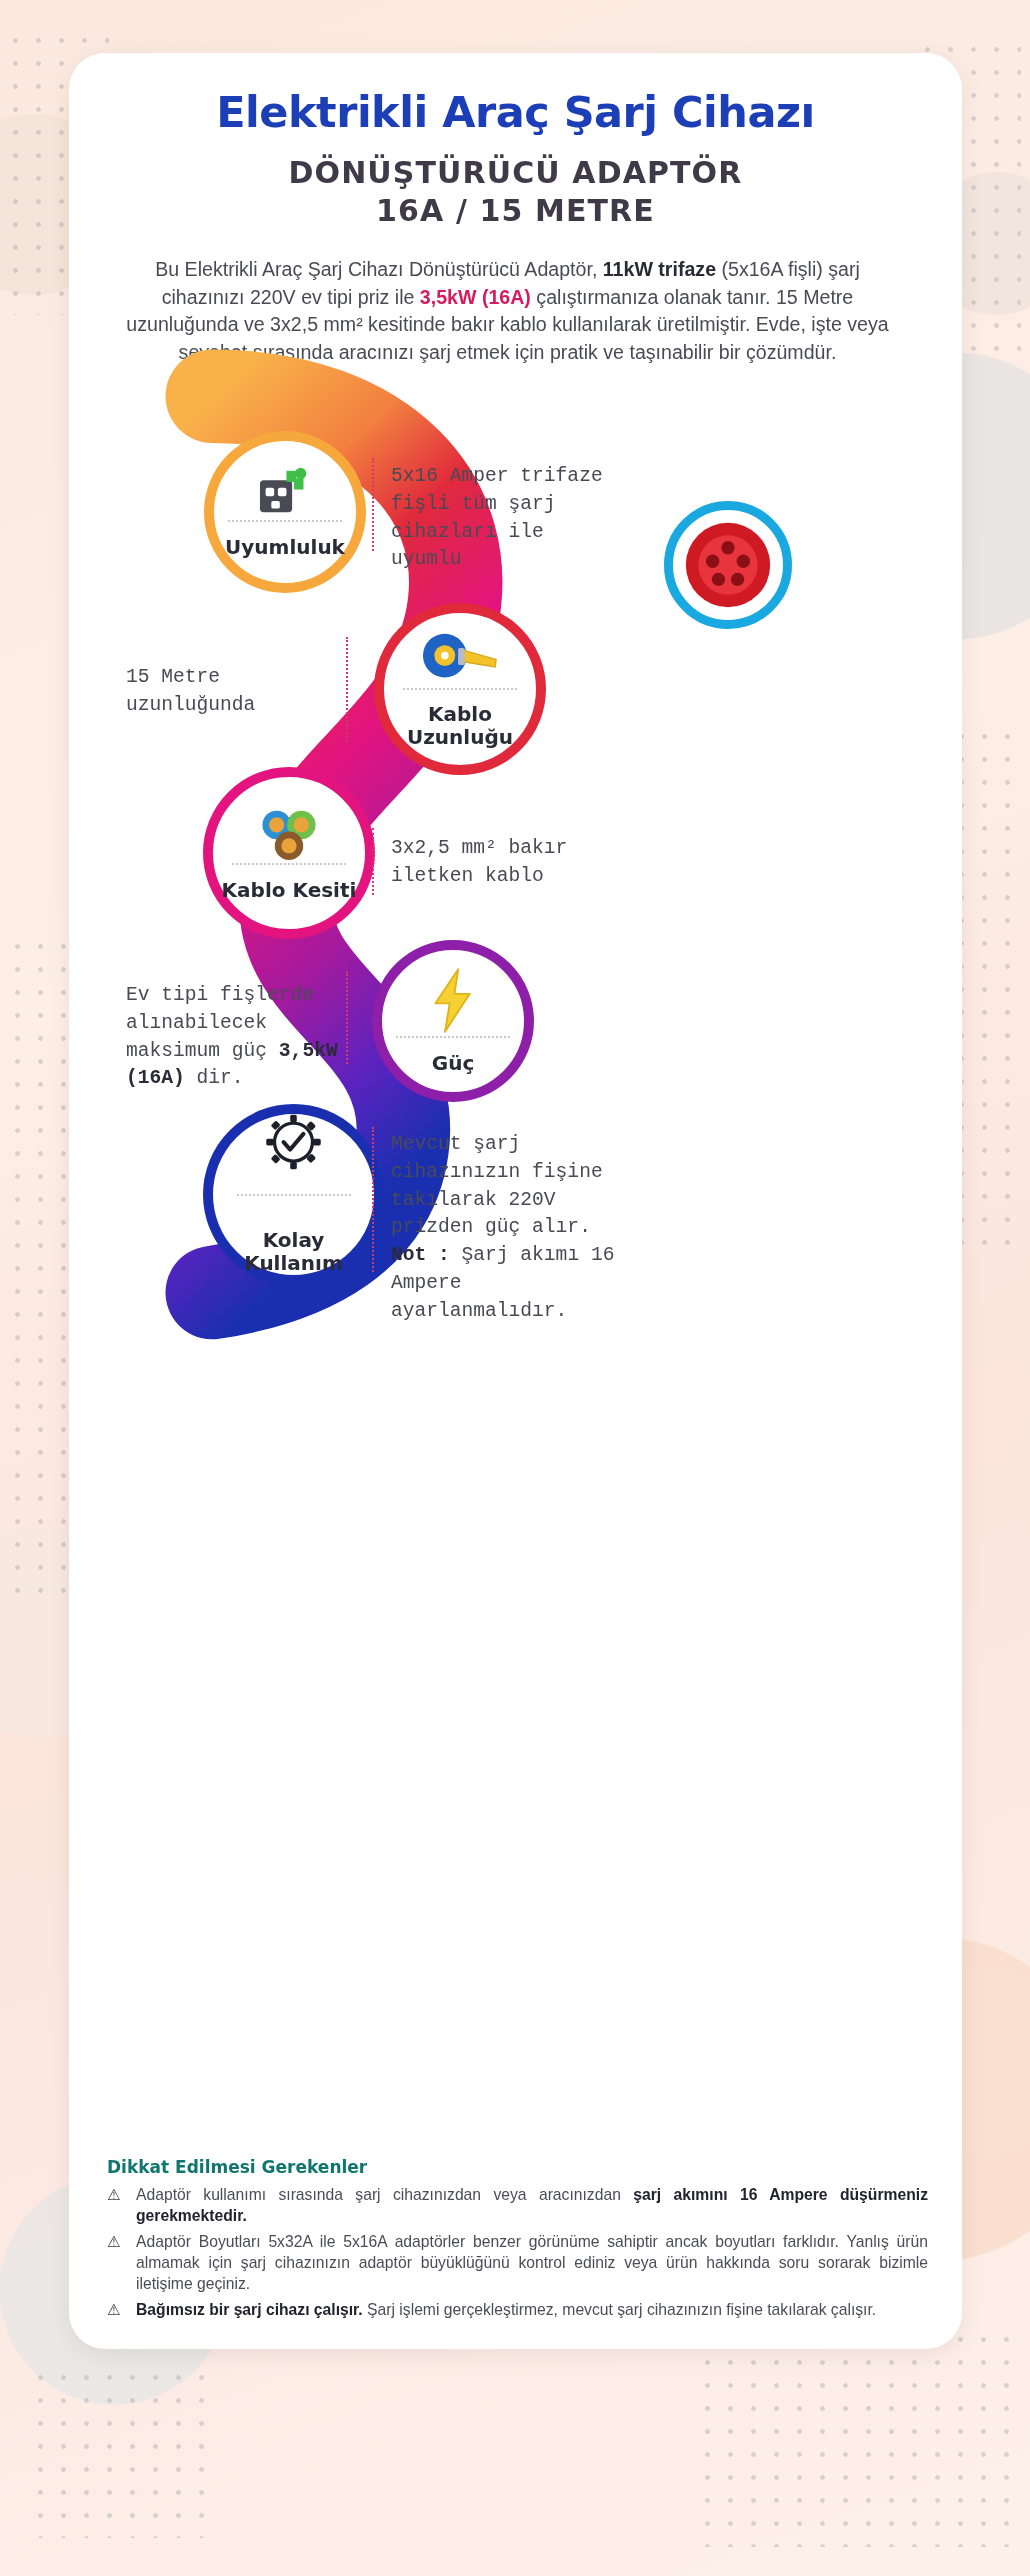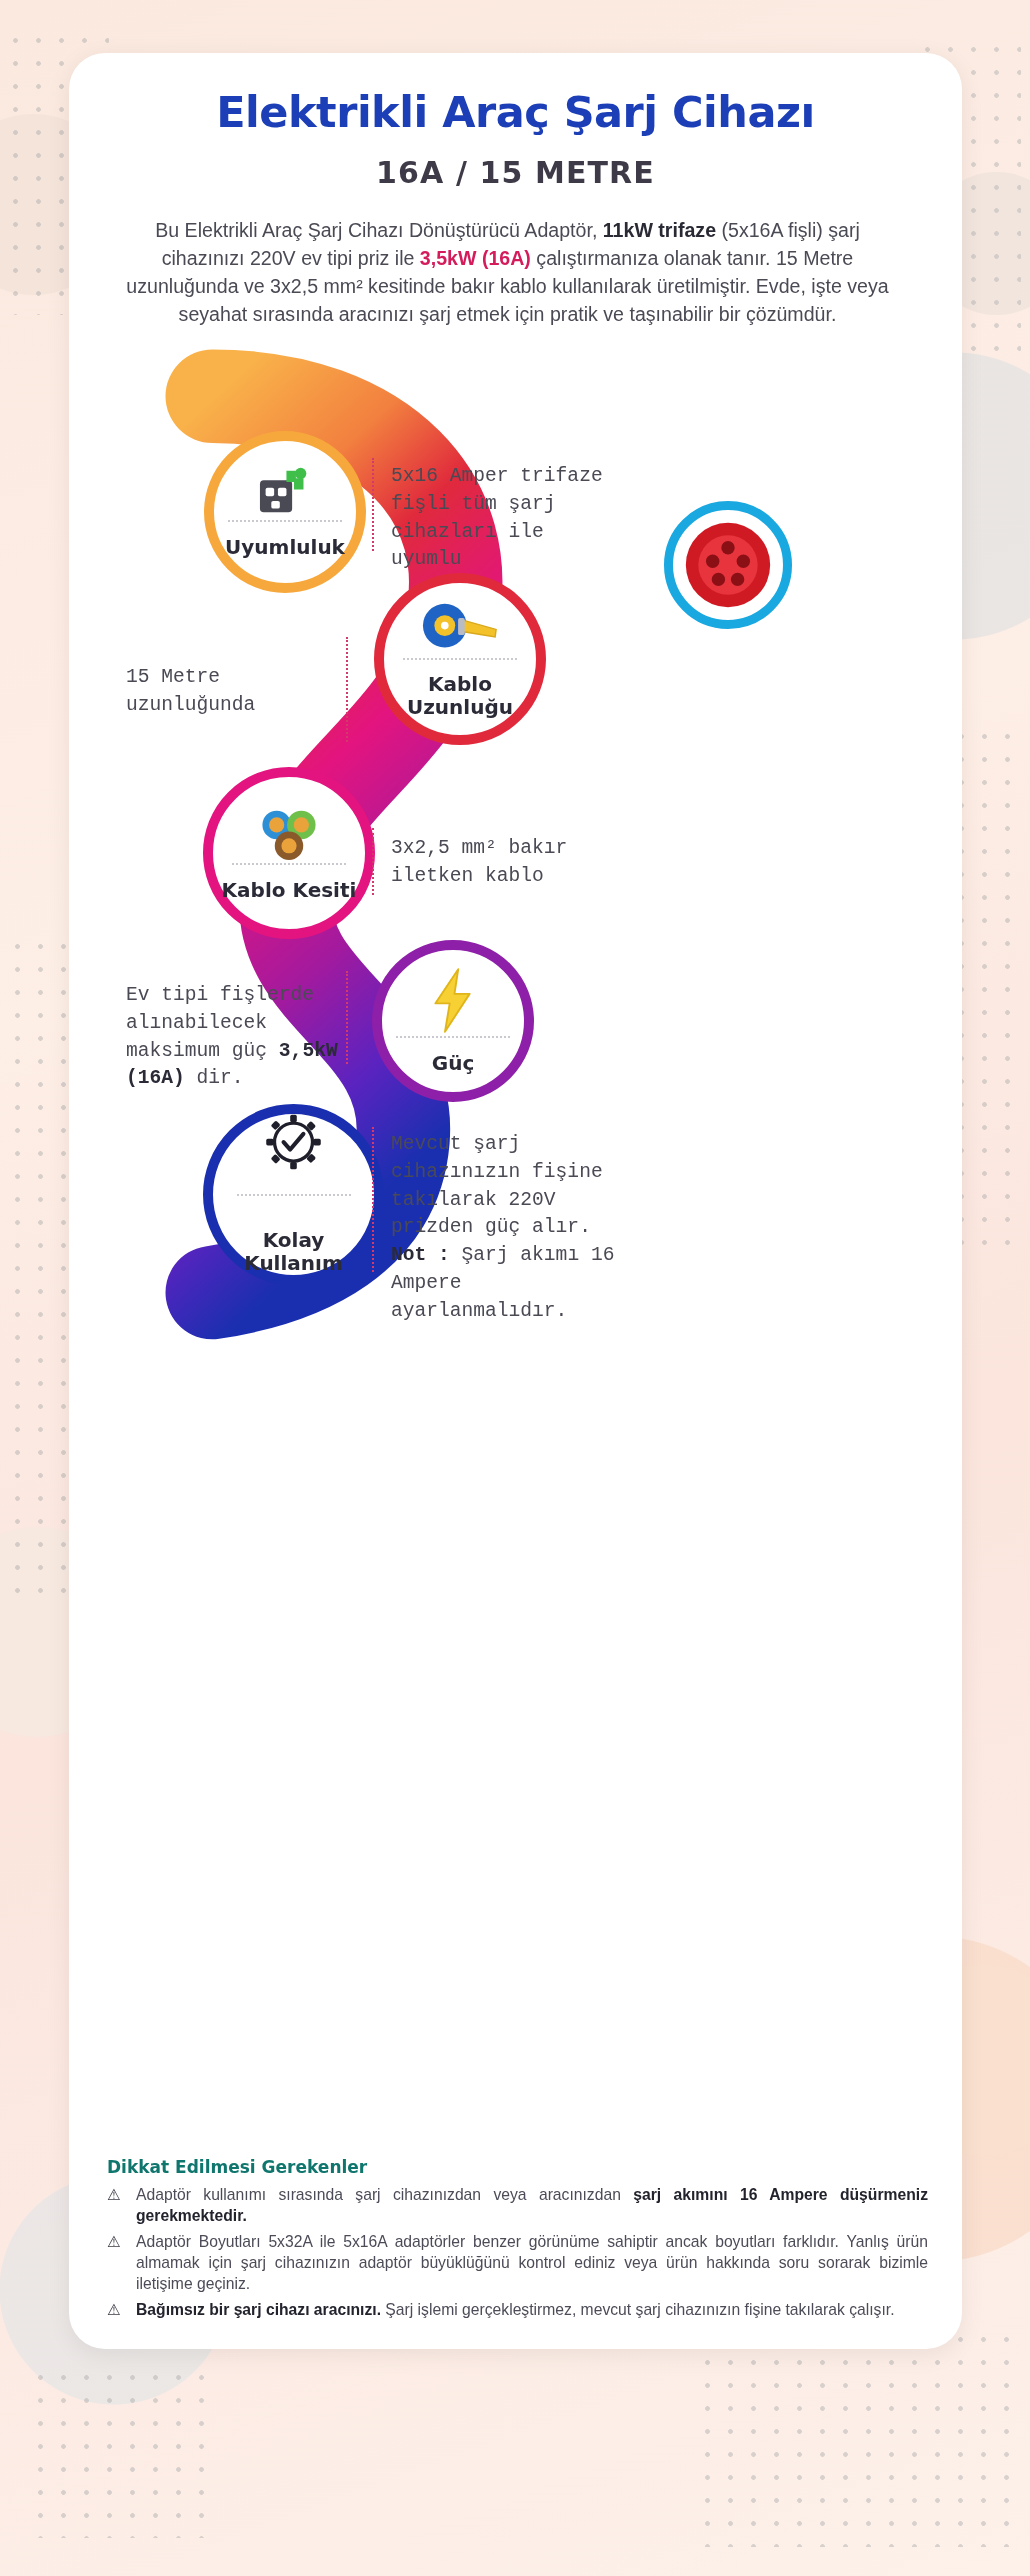--- a/index.html
+++ b/index.html
@@ -132,20 +132,21 @@
   <div class="dots ml"></div>
   <div class="dots mr"></div>
   <div class="dots bl"></div>
   <div class="dots br"></div>
 
   <div id="card">
 
     <div class="head">
       <div class="title">Elektrikli Araç Şarj Cihazı</div>
       <div class="subtitle">
+        <div>DÖNÜŞTÜRÜCÜ ADAPTÖR</div>
         <div>16A / 15 METRE</div>
       </div>
     </div>
 
     <p class="intro"><span>Bu Elektrikli Araç Şarj Cihazı Dönüştürücü Adaptör, </span><b>11kW trifaze</b><span> (5x16A fişli) şarj cihazınızı 220V ev tipi priz ile </span><span class="hl">3,5kW (16A)</span><span> çalıştırmanıza olanak tanır. 15 Metre uzunluğunda ve 3x2,5 mm² kesitinde bakır kablo kullanılarak üretilmiştir. Evde, işte veya seyahat sırasında aracınızı şarj etmek için pratik ve taşınabilir bir çözümdür.</span></p>
 
     <svg id="ribbon" viewBox="0 0 936 1100">
       <defs>
         <linearGradient id="gr" x1="0" y1="0" x2="0.25" y2="1">
           <stop offset="0%" stop-color="#f9b24a"></stop>
@@ -196,21 +197,21 @@
         <circle cx="48" cy="48" r="44" fill="#cf1a24"></circle>
         <circle cx="48" cy="48" r="31" fill="#e8343c"></circle>
         <circle cx="48" cy="30" r="7" fill="#8b1016"></circle>
         <circle cx="32" cy="44" r="7" fill="#8b1016"></circle>
         <circle cx="64" cy="44" r="7" fill="#8b1016"></circle>
         <circle cx="38" cy="63" r="7" fill="#8b1016"></circle>
         <circle cx="58" cy="63" r="7" fill="#8b1016"></circle>
       </svg>
     </div>
 
-    <div class="feat" style="left:305px; top:520px; width:172px; height:172px; border:10.5px solid #e02a3c;">
+    <div class="feat" style="left:305px; top:550px; width:172px; height:172px; border:10.5px solid #e02a3c;">
       <svg class="icon" width="80" height="57" viewBox="0 0 84 60">
         <circle cx="26" cy="28" r="23" fill="#1f64c4"></circle>
         <circle cx="26" cy="28" r="11" fill="#f3c22a"></circle>
         <circle cx="26" cy="28" r="4" fill="#ffffff"></circle>
         <path d="M44 22 L80 32 L79 40 L43 34 Z" fill="#f3c22a" stroke="#d9a81c" stroke-width="1.5"></path>
         <rect x="40" y="20" width="7" height="18" rx="2" fill="#b9bcc4"></rect>
       </svg>
       <div class="dotline"></div>
       <div class="lbl">
         <div>Kablo</div>
@@ -280,19 +281,19 @@
         <span>Adaptör kullanımı sırasında şarj cihazınızdan veya aracınızdan </span><b>şarj akımını 16 Ampere düşürmeniz gerekmektedir.</b>
       </div>
 
       <div class="warn">
         <span class="tri">⚠</span>
         <span>Adaptör Boyutları 5x32A ile 5x16A adaptörler benzer görünüme sahiptir ancak boyutları farklıdır. Yanlış ürün almamak için şarj cihazınızın adaptör büyüklüğünü kontrol ediniz veya ürün hakkında soru sorarak bizimle iletişime geçiniz.</span>
       </div>
 
       <div class="warn">
         <span class="tri">⚠</span>
-        <b>Bağımsız bir şarj cihazı aracınızı.</b><span> Şarj işlemi gerçekleştirmez, mevcut şarj cihazınızın fişine takılarak çalışır.</span>
+        <b>Bağımsız bir şarj cihazı çalışır.</b><span> Şarj işlemi gerçekleştirmez, mevcut şarj cihazınızın fişine takılarak çalışır.</span>
       </div>
     </div>
 
   </div>
 </div>
 
 
 </body></html>

